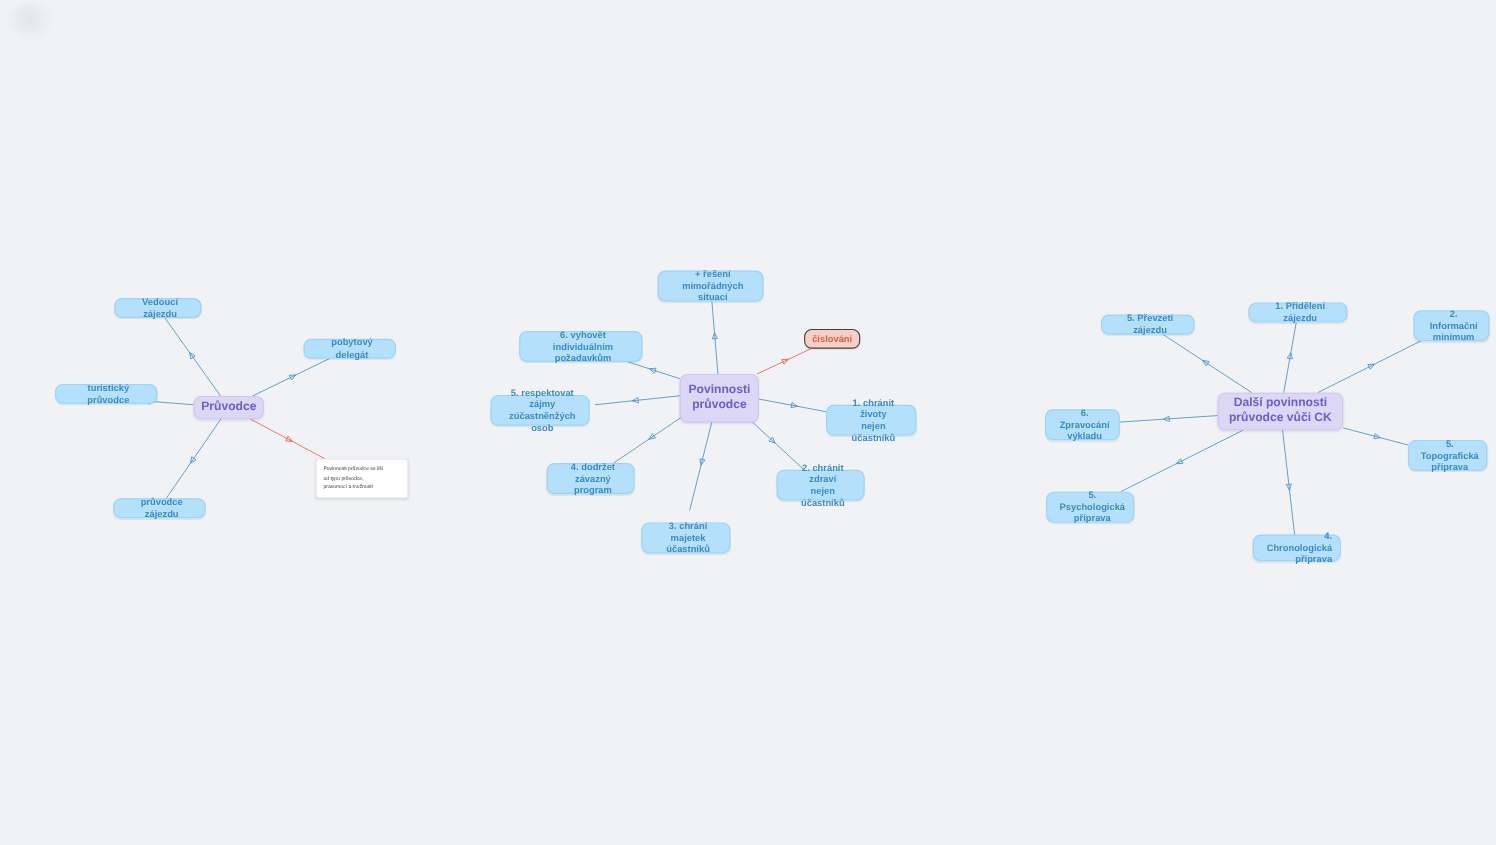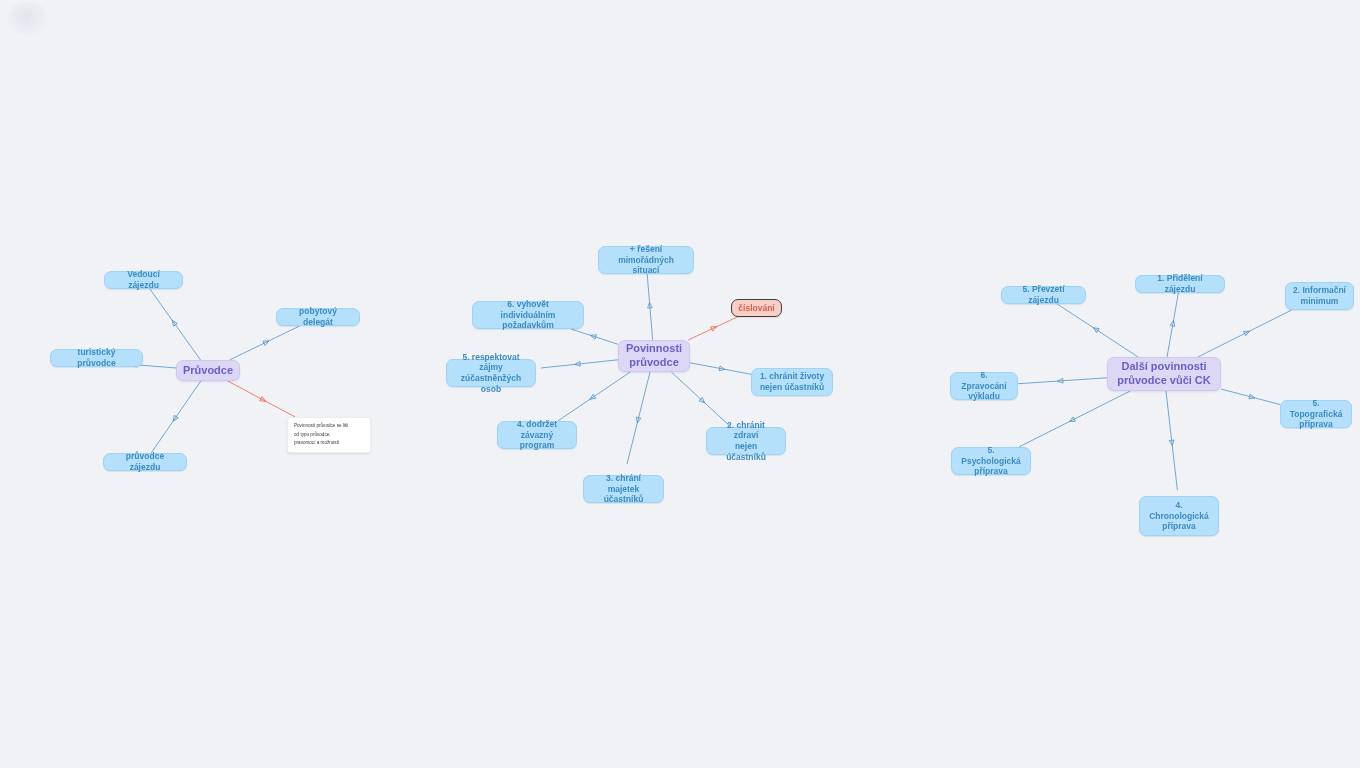--- a/index.html
+++ b/index.html
@@ -41,20 +41,21 @@
     padding: 3px 7px;
   }
 
   .node-branch {
     background: #b5e0fb;
     border: 1px solid #9ed3f3;
     color: #3b8bbd;
     font-size: 8.5px;
     font-weight: bold;
     box-shadow: 0 1px 1px rgba(90,150,190,0.18);
+    padding-left: 11px;
   }
 
   .node-central {
     background: #dcd7f5;
     border: 1px solid #cfc7ef;
     color: #6b5fc4;
     font-weight: bold;
     font-size: 11px;
     box-shadow: 0 1px 2px rgba(120,110,190,0.18);
   }
@@ -155,28 +156,28 @@
     <div class="node node-branch" style="left: 446px; top: 359px; width: 90px; height: 28px;">5. respektovat zájmy
 zúčastněnžých osob</div>
     <div class="node node-branch" style="left: 497px; top: 421px; width: 80px; height: 28px;">4. dodržet
 závazný program</div>
     <div class="node node-branch" style="left: 583px; top: 464px; width: 81px; height: 28px; margin-top: 11px;">3. chrání majetek
 účastníků</div>
     <div class="node node-branch" style="left: 706px; top: 427px; width: 80px; height: 28px;">2. chránit zdraví
 nejen účastníků</div>
     <div class="node node-branch" style="left: 751px; top: 368px; width: 82px; height: 28px;">1. chránit životy
 nejen účastníků</div>
-    <div class="node node-central" style="left: 618px; top: 340px; width: 72px; height: 32px;">Povinnosti
+    <div class="node node-central" style="left: 618px; top: 340px; width: 72px; height: 44px;">Povinnosti
 průvodce</div>
     <div class="node node-branch" style="left: 1135px; top: 275px; width: 90px; height: 18px;">1. Přidělení zájezdu</div>
     <div class="node node-branch" style="left: 1285px; top: 282px; width: 69px; height: 28px;">2. Informační
 minimum</div>
     <div class="node node-branch" style="left: 1280px; top: 400px; width: 72px; height: 28px;">5. Topografická
 příprava</div>
-    <div class="node node-branch" style="left: 1139px; top: 496px; width: 80px; height: 40px;">4. Chronologická
+    <div class="node node-branch" style="left: 1139px; top: 486px; width: 80px; height: 24px; text-align: right;">4. Chronologická
 příprava</div>
     <div class="node node-branch" style="left: 951px; top: 447px; width: 80px; height: 28px;">5. Psychologická
 příprava</div>
     <div class="node node-branch" style="left: 950px; top: 372px; width: 68px; height: 28px;">6. Zpravocání
 výkladu</div>
     <div class="node node-branch" style="left: 1001px; top: 286px; width: 85px; height: 18px;">5. Převzetí zájezdu</div>
     <div class="node node-central" style="left: 1107px; top: 357px; width: 114px; height: 34px;">Další povinnosti
 průvodce vůči CK</div>
   </div>
 

